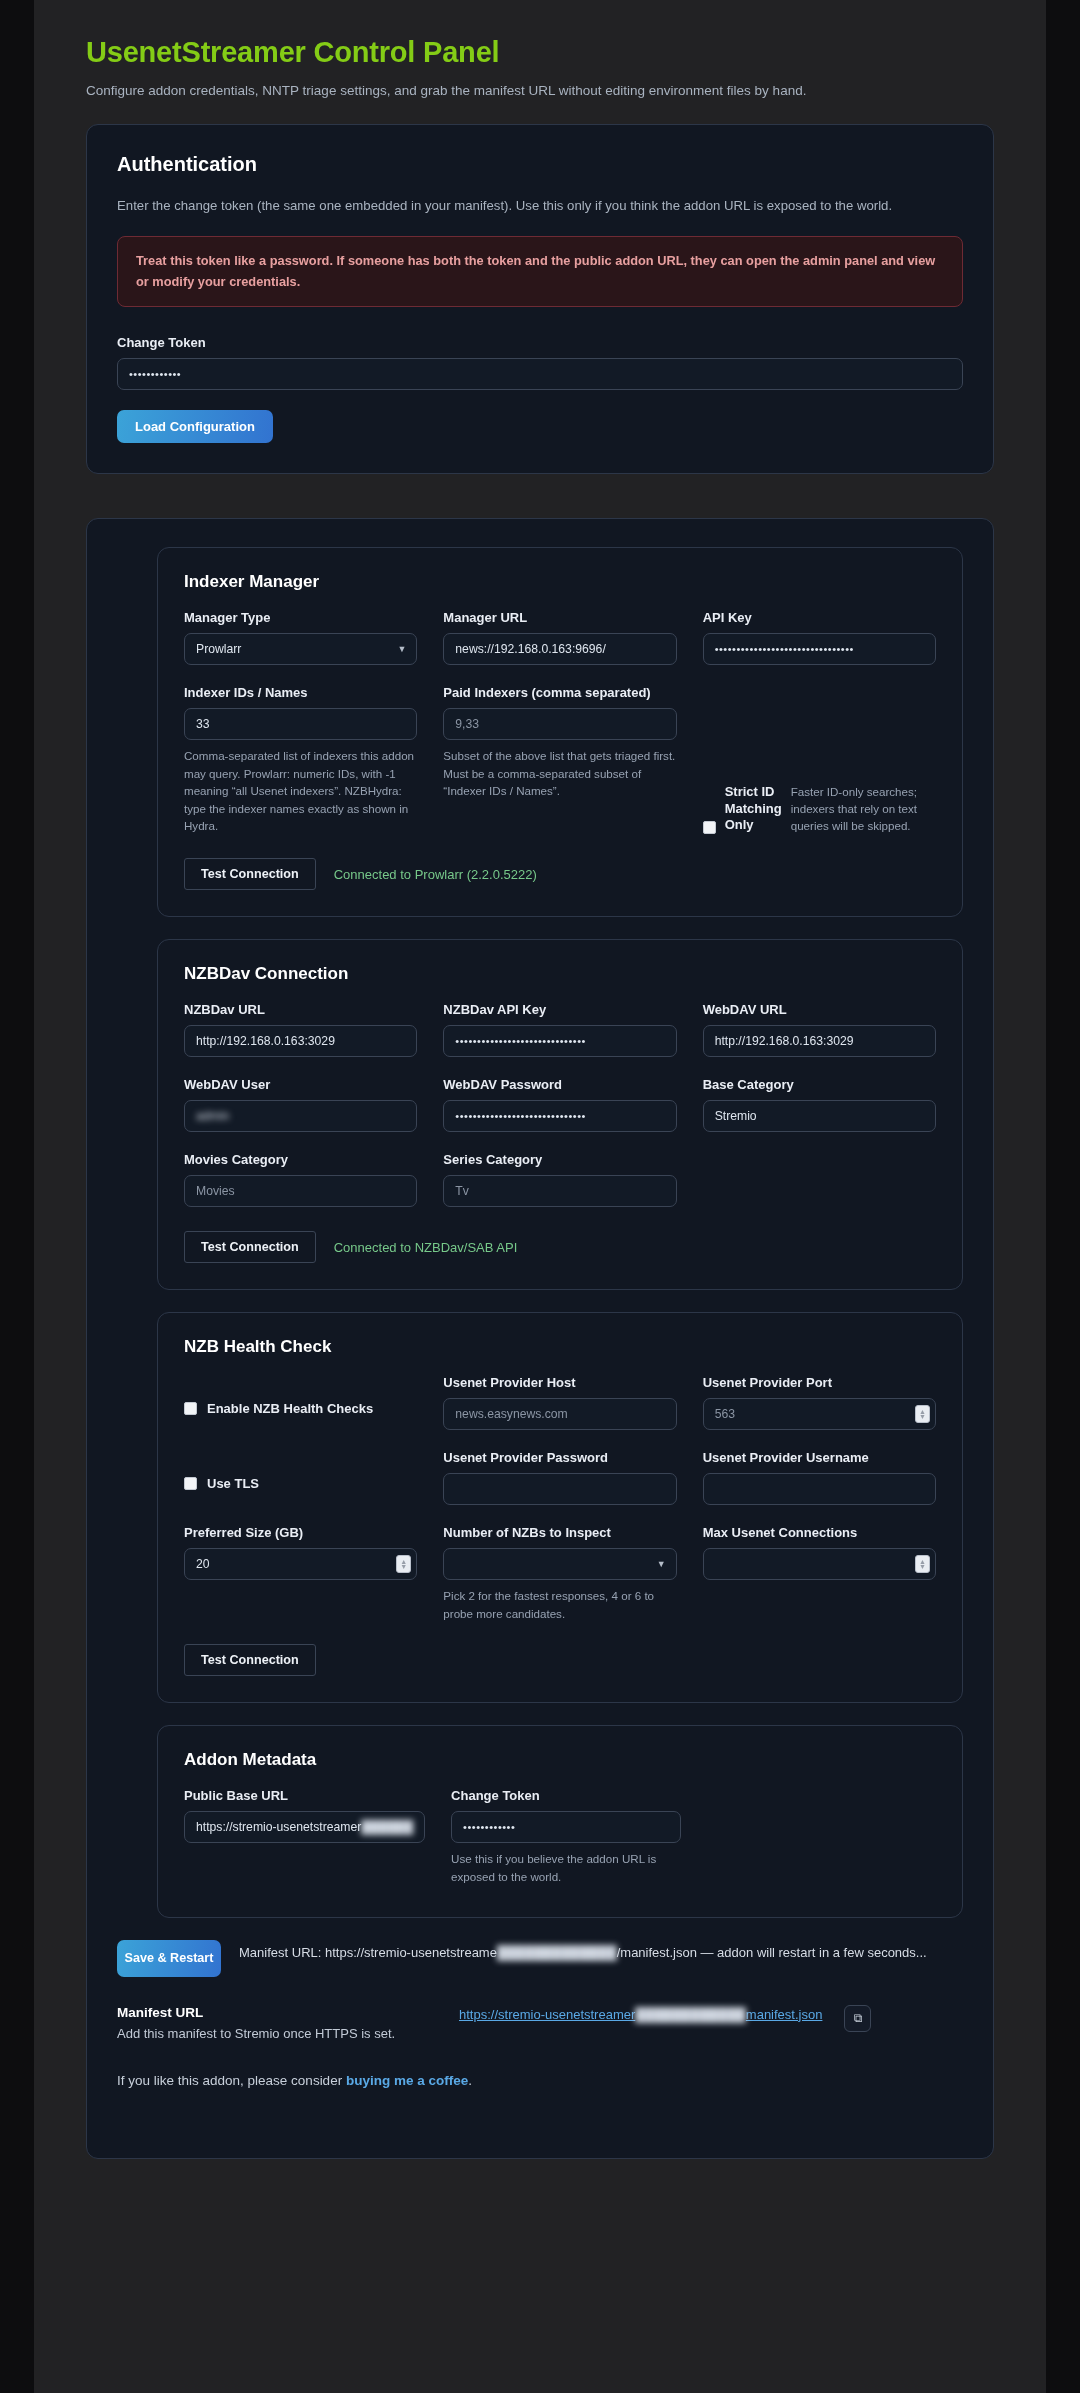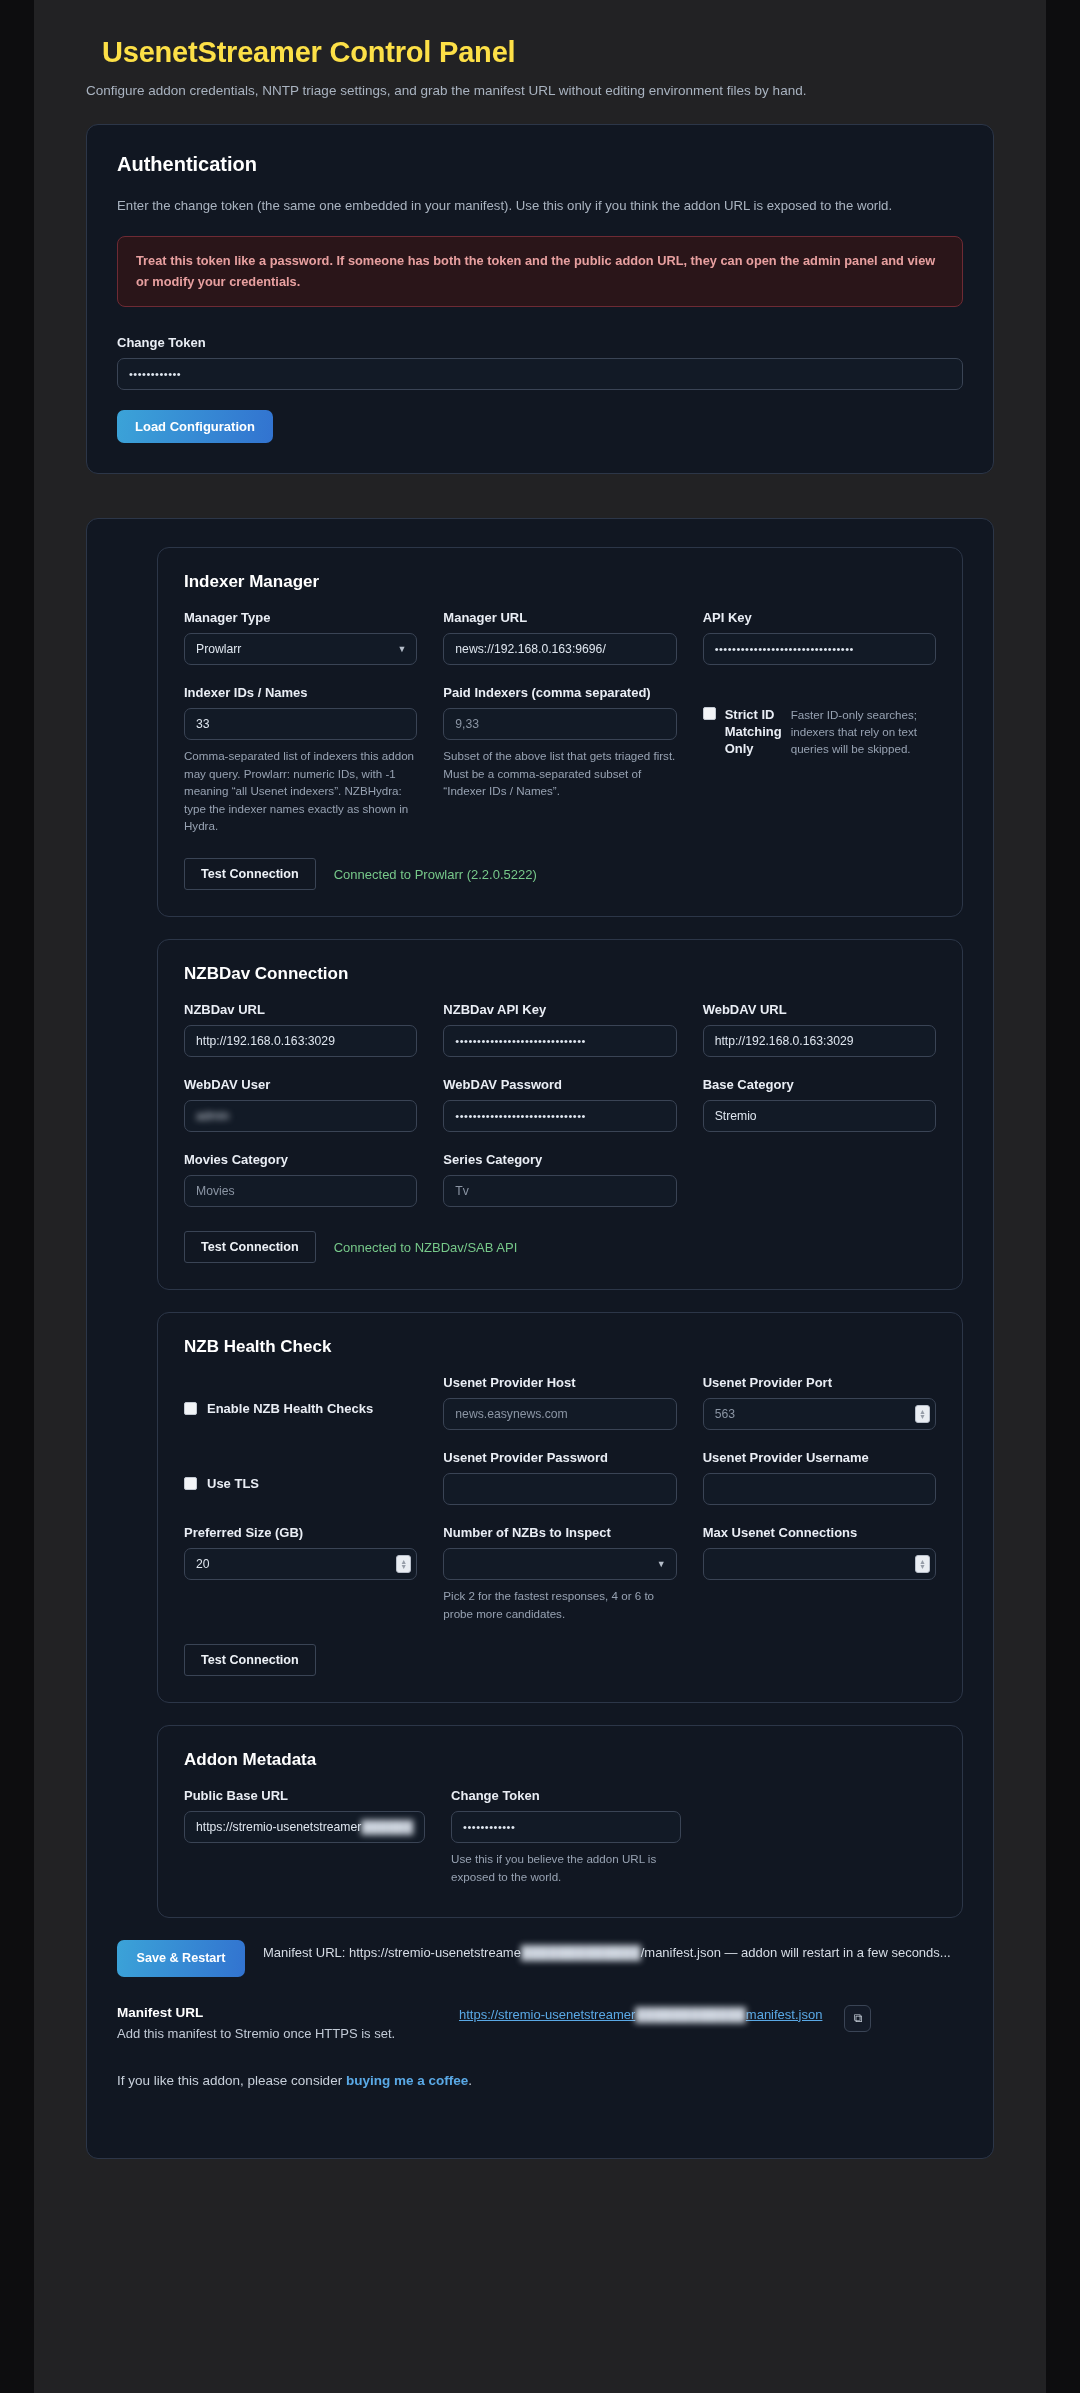--- a/index.html
+++ b/index.html
@@ -13,21 +13,21 @@
   }
   .page {
     position:absolute; left:34px; top:0; width:1012px; min-height:2393px;
     background:#222224;
     padding:0;
   }
   .inner { padding:36px 52px 0 52px; }
 
   h1.title {
     font-size:29px; font-weight:bold; letter-spacing:-0.2px;
-    margin:0 0 14px 16px; color:#fde047;
+    margin:0 0 14px 0; color:#84cc16;
   }
   .subtitle { font-size:13.5px; color:#a9b3c0; margin:0 0 26px 0; }
 
   .card {
     background:#111722; border:1px solid #2c3648; border-radius:12px;
     padding:28px 30px 30px 30px; margin-bottom:44px;
   }
   .card h2 { font-size:20px; margin:0 0 20px 0; color:#ffffff; font-weight:bold; }
   .card p.desc { font-size:13.2px; color:#a9b3c0; margin:0 0 20px 0; line-height:1.55; }
 
@@ -72,21 +72,21 @@
   .hint { font-size:11.6px; color:#97a2b2; line-height:1.5; margin-top:7px; }
 
   .chkrow { display:flex; align-items:center; gap:10px; }
   .chk {
     width:13px; height:13px; background:#f2f4f7; border:1px solid #c3c9d2;
     border-radius:2px; flex:0 0 auto;
   }
   .chklab { font-size:13px; font-weight:bold; color:#eaeef5; }
 
   .strict {
-    display:flex; align-items:flex-start; gap:9px; padding-top:22px;
+    display:flex; align-items:flex-end; gap:9px; padding-top:22px;
   }
   .strict .t { font-size:13px; font-weight:bold; color:#eaeef5; width:68px; line-height:1.3; }
   .strict .h { font-size:11.6px; color:#97a2b2; line-height:1.45; }
 
   .spin {
     position:absolute; right:6px; top:50%; transform:translateY(-50%);
     width:15px; height:18px; background:#e9edf2; border:1px solid #b9c0cb;
     border-radius:3px; display:flex; flex-direction:column;
     align-items:center; justify-content:center; font-size:7px; color:#46506080;
     line-height:5px;
@@ -97,21 +97,21 @@
     position:absolute; right:11px; top:50%; transform:translateY(-50%);
     color:#b4bdc9; font-size:9px; pointer-events:none;
   }
 
   .blur { filter:blur(3.4px); display:inline-block; color:#cfd6e0; }
 
   .save-row { display:flex; align-items:flex-start; gap:18px; margin:12px 0 28px 0; }
   .btn-save {
     background:linear-gradient(100deg,#3ba3d8,#3273d0); color:#fff; border:none;
     border-radius:7px; font-size:12.6px; font-weight:bold;
-    width:128px; padding:10px 6px; text-align:center; line-height:1.35; cursor:pointer;
+    width:104px; padding:10px 6px; text-align:center; line-height:1.35; cursor:pointer;
     font-family:"Liberation Sans", sans-serif;
   }
   .save-msg { font-size:13px; color:#d7dde6; line-height:1.5; padding-top:3px; }
 
   .manifest-row { display:flex; gap:22px; align-items:flex-start; margin-bottom:30px; }
   .manifest-left { width:320px; }
   .manifest-left .t { font-size:13.5px; font-weight:bold; color:#ffffff; margin-bottom:4px; }
   .manifest-left .s { font-size:13px; color:#c2cad6; line-height:1.5; }
   .manifest-link {
     color:#5aa9e6; font-size:13px; text-decoration:underline; word-break:break-all;

